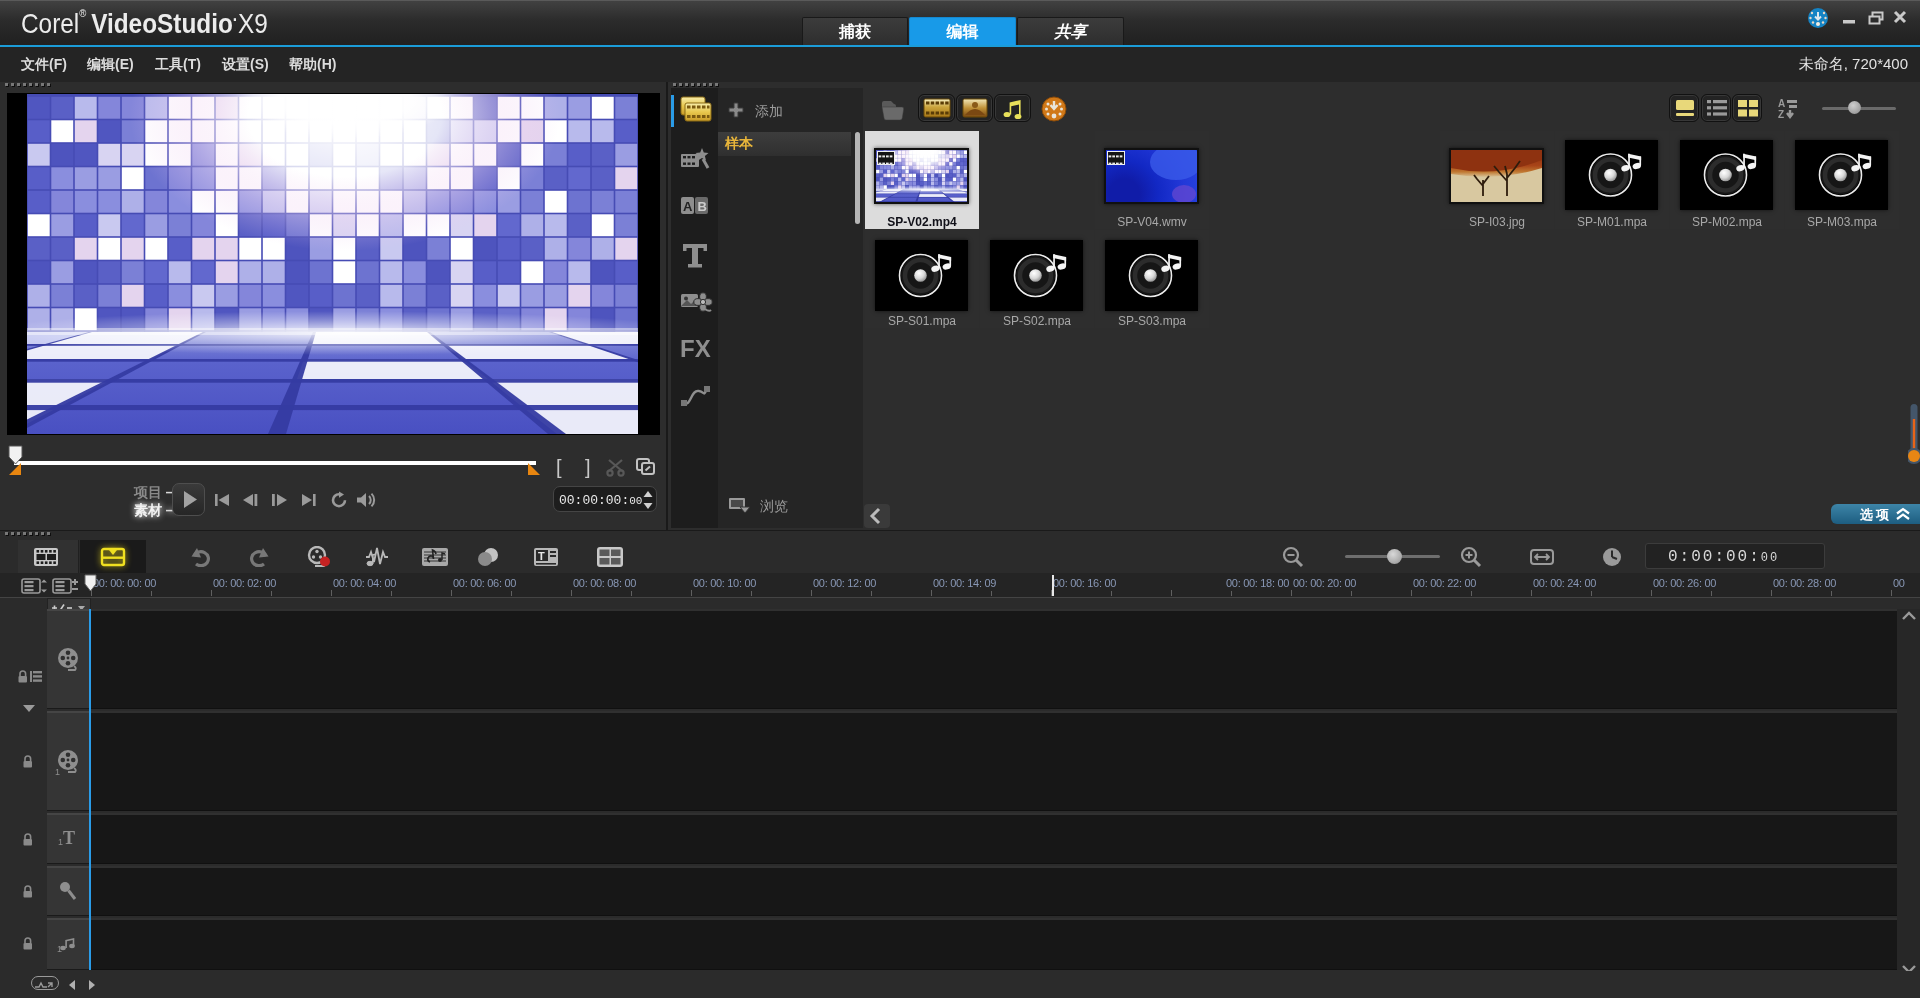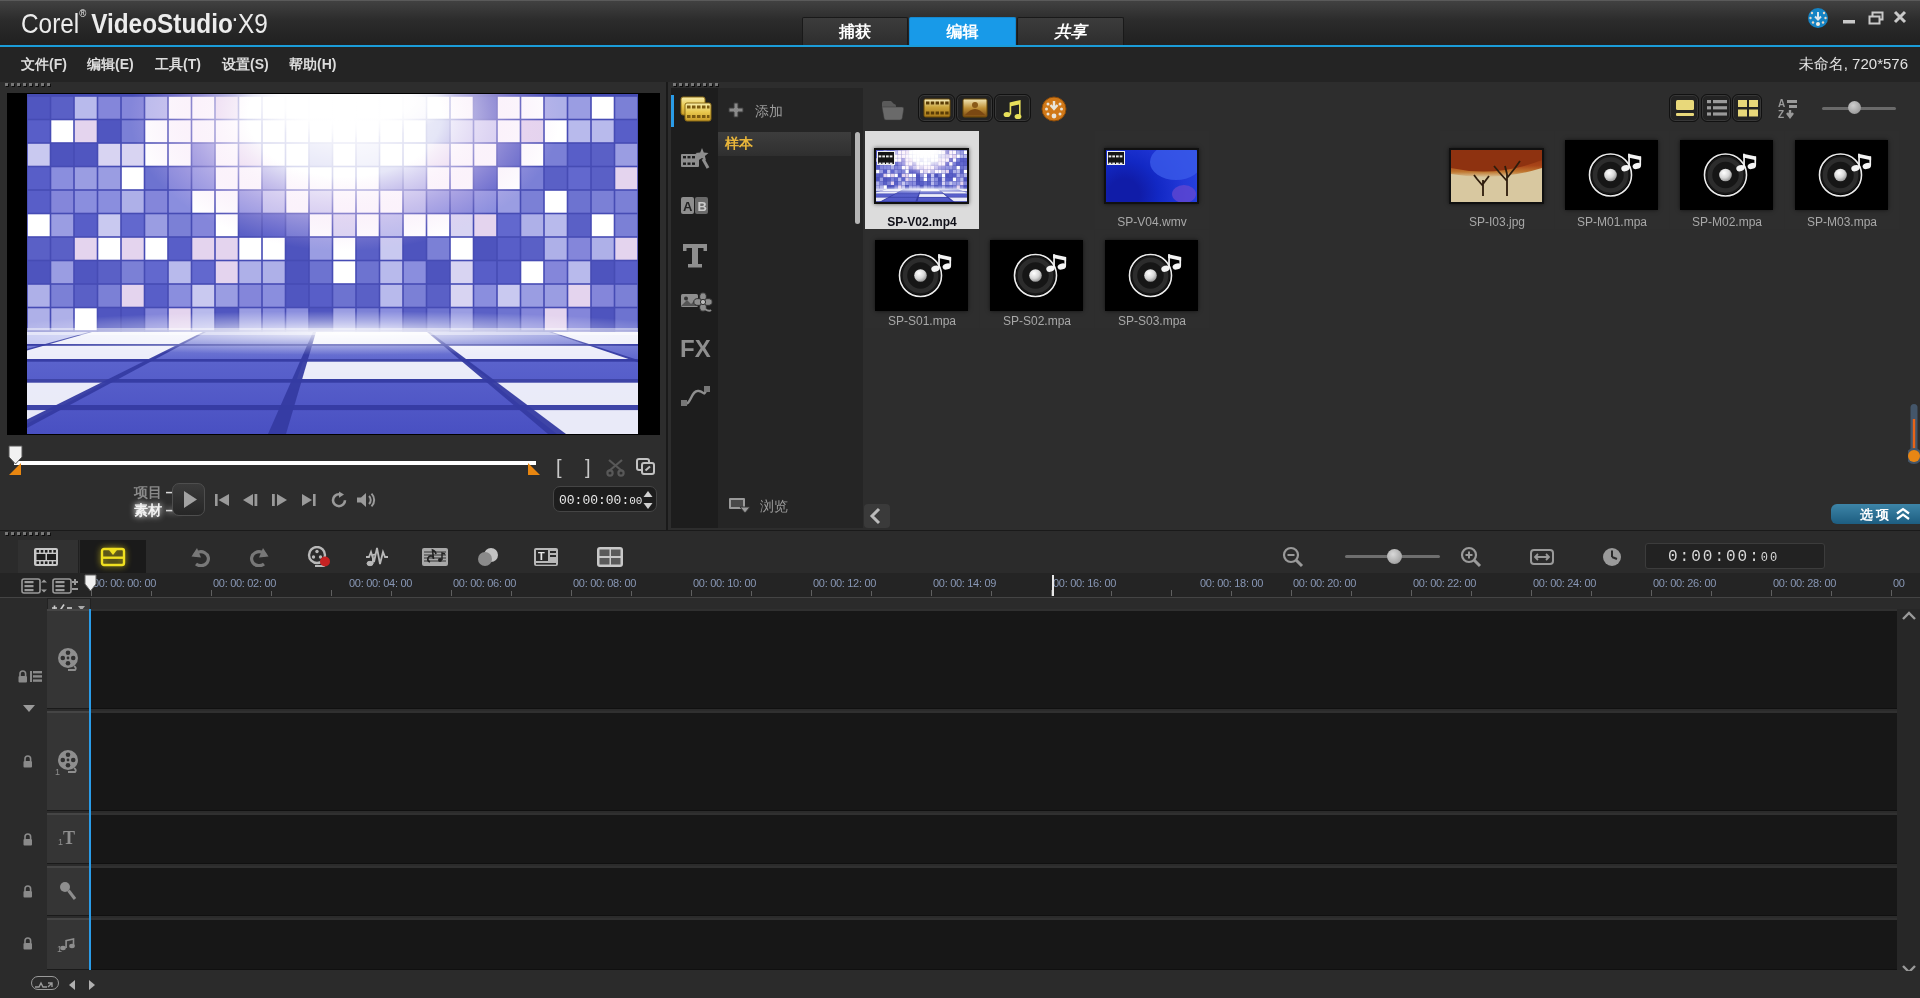--- a/index.html
+++ b/index.html
@@ -50,21 +50,21 @@
         <path d="M107 11 L117 21 M117 11 L107 21" stroke="#c9c9c9" stroke-width="3"></path>
       </svg></div>
   </div>
 <div id="blueline"></div>
 <div id="menubar">
     <div class="menuitem" style="left:21px;">文件(F)</div>
     <div class="menuitem" style="left:87px;">编辑(E)</div>
     <div class="menuitem" style="left:155px;">工具(T)</div>
     <div class="menuitem" style="left:222px;">设置(S)</div>
     <div class="menuitem" style="left:289px;">帮助(H)</div>
-    <div id="projname">未命名, 720*576</div>
+    <div id="projname">未命名, 720*400</div>
   </div>
 <div id="preview">
     <div class="dots abs" style="left:5px;top:1px;width:50px;height:4px;">
       <i style="left:0px;"></i>
       <i style="left:6px;"></i>
       <i style="left:12px;"></i>
       <i style="left:18px;"></i>
       <i style="left:24px;"></i>
       <i style="left:30px;"></i>
       <i style="left:36px;"></i>
@@ -1374,42 +1374,42 @@
             <rect x="22" y="1" width="2" height="6"></rect>
             <rect x="20" y="10" width="6" height="2"></rect>
           </g>
         </svg></div>
       <div class="rlab" style="left:93px;">00: 00: 00: 00</div>
       <div class="rtick" style="left:91px;top:17px;"></div>
       <div class="rtick" style="left:151px;top:18px;height:5px;"></div>
       <div class="rlab" style="left:213px;">00: 00: 02: 00</div>
       <div class="rtick" style="left:211px;top:17px;"></div>
       <div class="rtick" style="left:271px;top:18px;height:5px;"></div>
-      <div class="rlab" style="left:333px;margin-left:16px;">00: 00: 04: 00</div>
+      <div class="rlab" style="left:333px;">00: 00: 04: 00</div>
       <div class="rtick" style="left:331px;top:17px;"></div>
       <div class="rtick" style="left:391px;top:18px;height:5px;"></div>
       <div class="rlab" style="left:453px;">00: 00: 06: 00</div>
       <div class="rtick" style="left:451px;top:17px;"></div>
       <div class="rtick" style="left:511px;top:18px;height:5px;"></div>
       <div class="rlab" style="left:573px;">00: 00: 08: 00</div>
       <div class="rtick" style="left:571px;top:17px;"></div>
       <div class="rtick" style="left:631px;top:18px;height:5px;"></div>
       <div class="rlab" style="left:693px;">00: 00: 10: 00</div>
       <div class="rtick" style="left:691px;top:17px;"></div>
       <div class="rtick" style="left:751px;top:18px;height:5px;"></div>
       <div class="rlab" style="left:813px;">00: 00: 12: 00</div>
       <div class="rtick" style="left:811px;top:17px;"></div>
       <div class="rtick" style="left:871px;top:18px;height:5px;"></div>
       <div class="rlab" style="left:933px;">00: 00: 14: 09</div>
       <div class="rtick" style="left:931px;top:17px;"></div>
       <div class="rtick" style="left:991px;top:18px;height:5px;"></div>
       <div class="rlab" style="left:1053px;">00: 00: 16: 00</div>
       <div class="rtick" style="left:1051px;top:17px;"></div>
       <div class="rtick" style="left:1111px;top:18px;height:5px;"></div>
-      <div class="rlab" style="left:1200px;">00: 00: 18: 00</div>
+      <div class="rlab" style="left:1226px;">00: 00: 18: 00</div>
       <div class="rtick" style="left:1171px;top:17px;"></div>
       <div class="rtick" style="left:1231px;top:18px;height:5px;"></div>
       <div class="rlab" style="left:1293px;">00: 00: 20: 00</div>
       <div class="rtick" style="left:1291px;top:17px;"></div>
       <div class="rtick" style="left:1351px;top:18px;height:5px;"></div>
       <div class="rlab" style="left:1413px;">00: 00: 22: 00</div>
       <div class="rtick" style="left:1411px;top:17px;"></div>
       <div class="rtick" style="left:1471px;top:18px;height:5px;"></div>
       <div class="rlab" style="left:1533px;">00: 00: 24: 00</div>
       <div class="rtick" style="left:1531px;top:17px;"></div>

